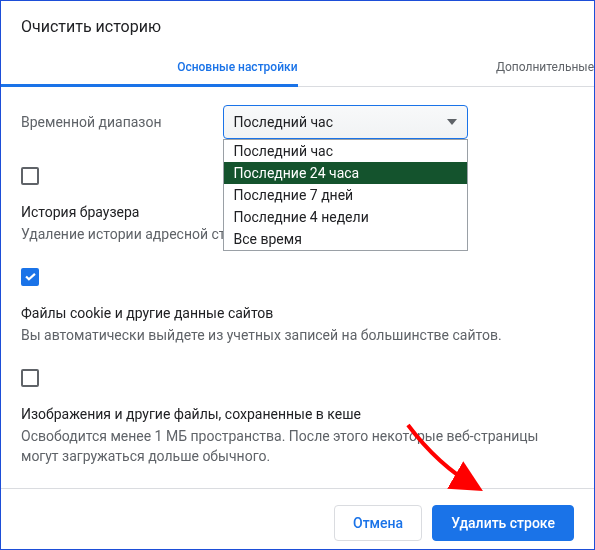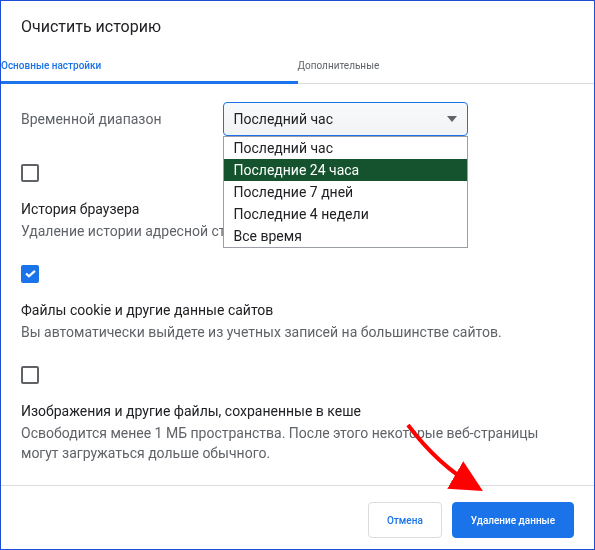--- a/index.html
+++ b/index.html
@@ -22,23 +22,23 @@
     font-size: 16px;
     color: #202124;
     padding: 16px 20px 10px 20px;
   }
   .tabs {
     display: flex;
     border-bottom: 1px solid #dadce0;
   }
   .tab {
     flex: 1;
-    text-align: left;
+    text-align: right;
     padding: 14px 0 12px 0;
-    font-size: 10px;
+    font-size: 12px;
     color: #5f6368;
     cursor: pointer;
     position: relative;
   }
   .tab.active {
     color: #1a73e8;
     font-weight: 500;
   }
   .tab.active::after {
     content: "";
@@ -151,21 +151,21 @@
     display: flex;
     justify-content: flex-end;
     align-items: center;
     gap: 10px;
     padding: 16px 20px;
   }
   .btn {
     height: 36px;
     padding: 0 18px;
     border-radius: 4px;
-    font-size: 10px;
+    font-size: 14px;
     font-weight: 500;
     cursor: pointer;
     display: flex;
     align-items: center;
   }
   .btn-secondary {
     background: #fff;
     border: 1px solid #dadce0;
     color: #1a73e8;
   }
@@ -235,21 +235,21 @@
       <div class="check-text">
         <div class="primary">Изображения и другие файлы, сохраненные в кеше</div>
         <div class="secondary">Освободится менее 1 МБ пространства. После этого некоторые веб-страницы могут загружаться дольше обычного.</div>
       </div>
     </div>
 
   </div>
 
   <div class="footer">
     <div class="btn btn-secondary">Отмена</div>
-    <div class="btn btn-primary">Удаление данные</div>
+    <div class="btn btn-primary">Удалить строке</div>
   </div>
 
   <svg class="arrow-annotation" style="left:398px; top:415px;" width="90" height="85">
     <defs>
       <marker id="arrh" markerWidth="8" markerHeight="8" refX="6" refY="4" orient="auto">
         <path d="M0,0 L8,4 L0,8 Z" fill="#ff0000"></path>
       </marker>
     </defs>
     <path d="M10,10 Q40,50 78,72" stroke="#ff0000" stroke-width="4" fill="none" marker-end="url(#arrh)"></path>
   </svg>

